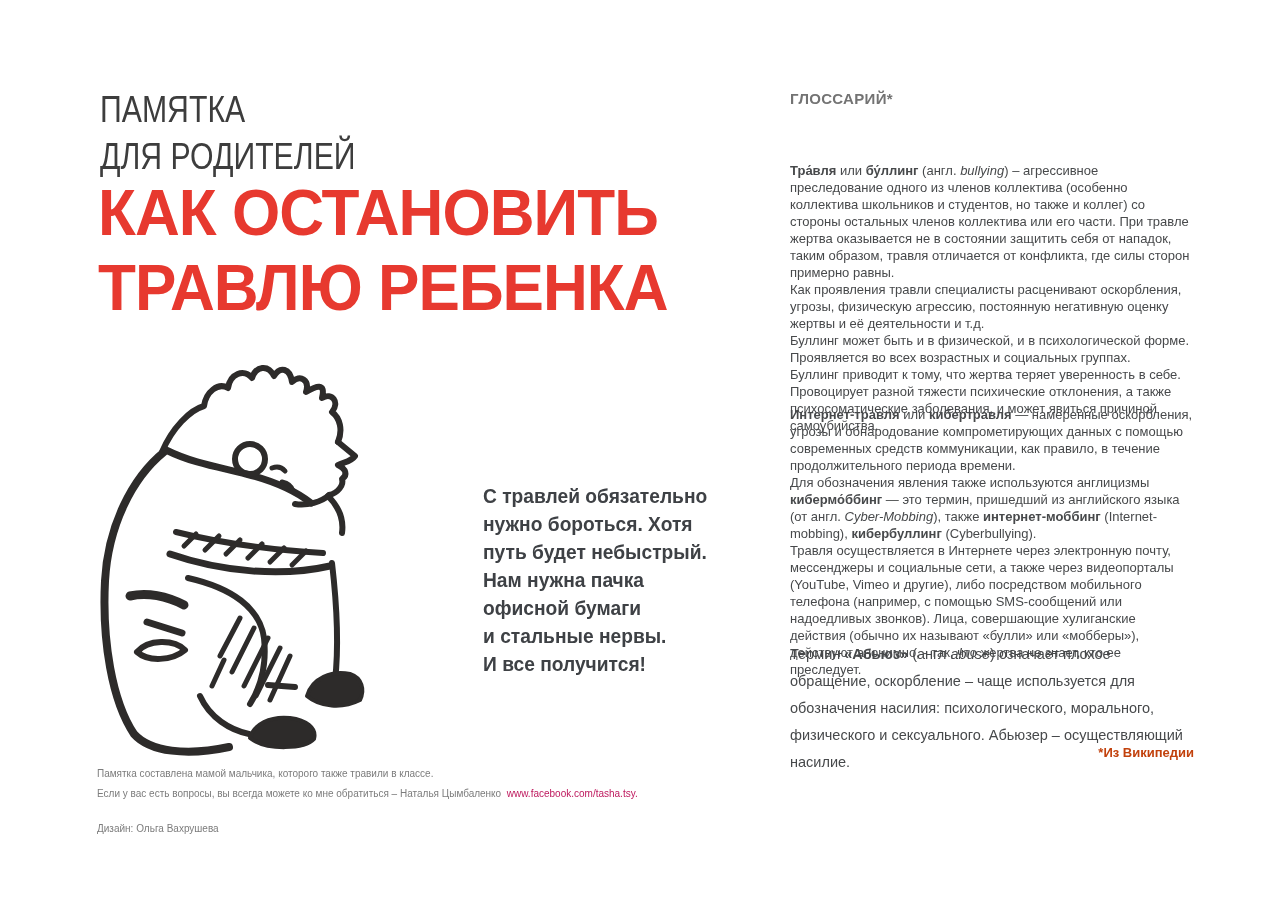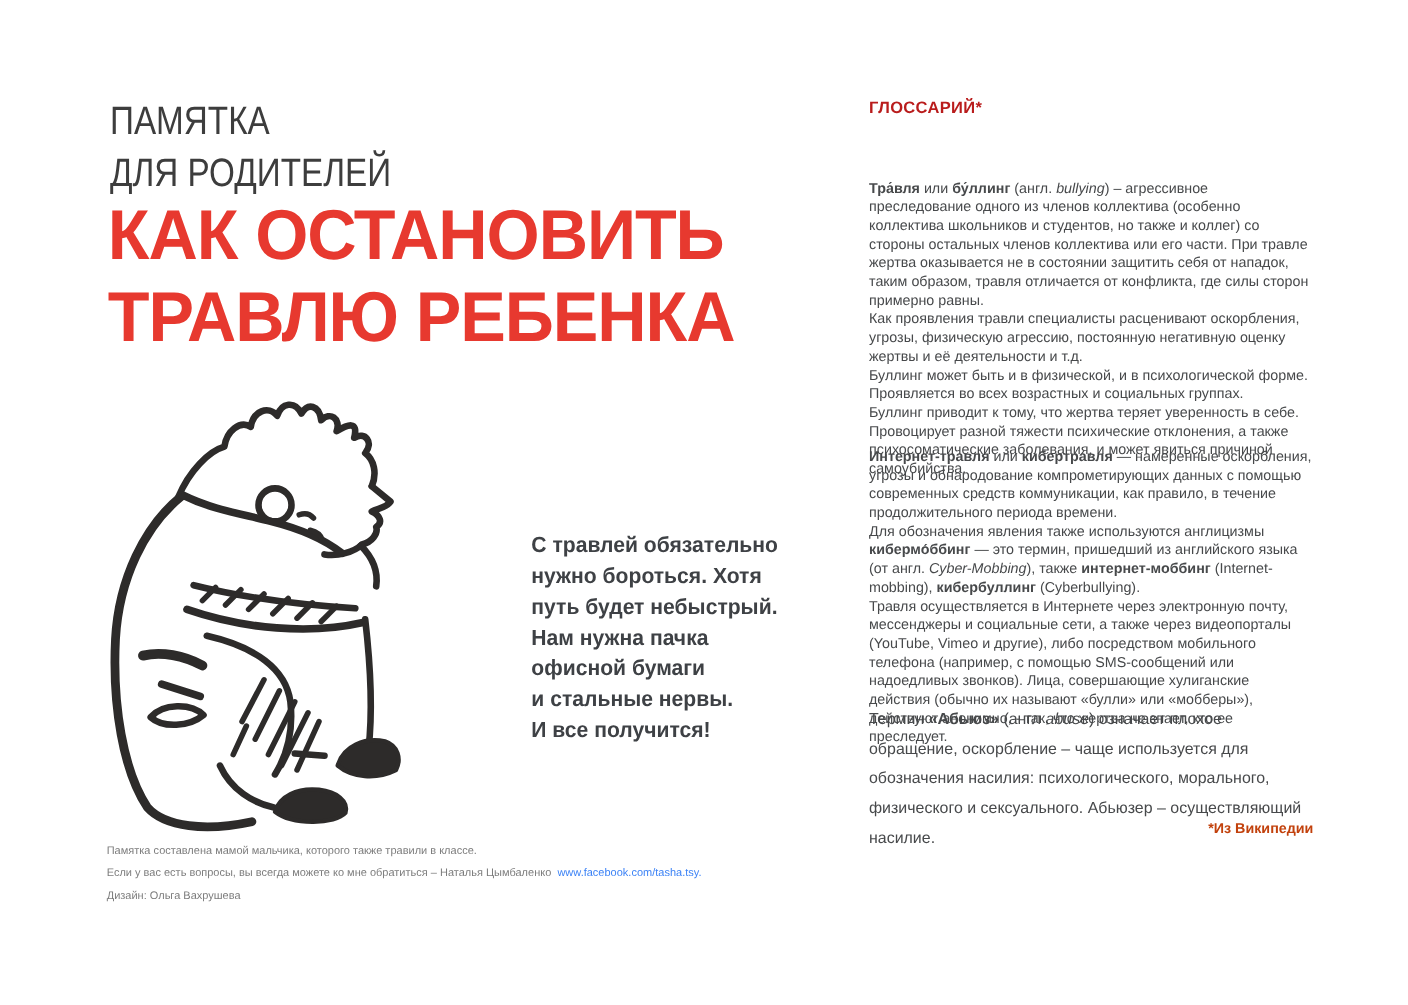--- a/index.html
+++ b/index.html
@@ -24,27 +24,27 @@
   .illustration{position:absolute;left:92px;top:356px;}
   .quote{
     position:absolute;left:483px;top:482px;
     font-size:20px;line-height:28px;font-weight:700;color:#3e4145;
     transform:scaleX(.96);transform-origin:left top;white-space:nowrap;
   }
   .footer-note{
     position:absolute;left:97px;top:764px;
     font-size:10px;line-height:20px;color:#7c7c7c;
   }
-  .design-credit{margin-top:1px;}
-  .fb-link{color:#3b82f6;text-decoration:none;}
+  .design-credit{margin-top:15px;}
+  .fb-link{color:#be185d;text-decoration:none;}
   
   .glossary{position:absolute;left:790px;top:90px;width:404px;}
   .glossary-heading{
     position:absolute;left:0;top:0;margin:0;
-    font-size:15px;font-weight:700;letter-spacing:.3px;color:#b91c1c;
+    font-size:15px;font-weight:700;letter-spacing:.3px;color:#737373;
   }
   .g-par{
     position:absolute;left:0;width:404px;margin:0;
     font-size:13px;line-height:17px;color:#47494b;
   }
   .g-p1{top:32px;margin-top:40px;}
   .g-p2{top:316px;}
   .g-p3{top:551px;font-size:14.5px;line-height:27px;}
   .wiki-footnote{
     position:absolute;left:0;top:655px;width:404px;text-align:right;

